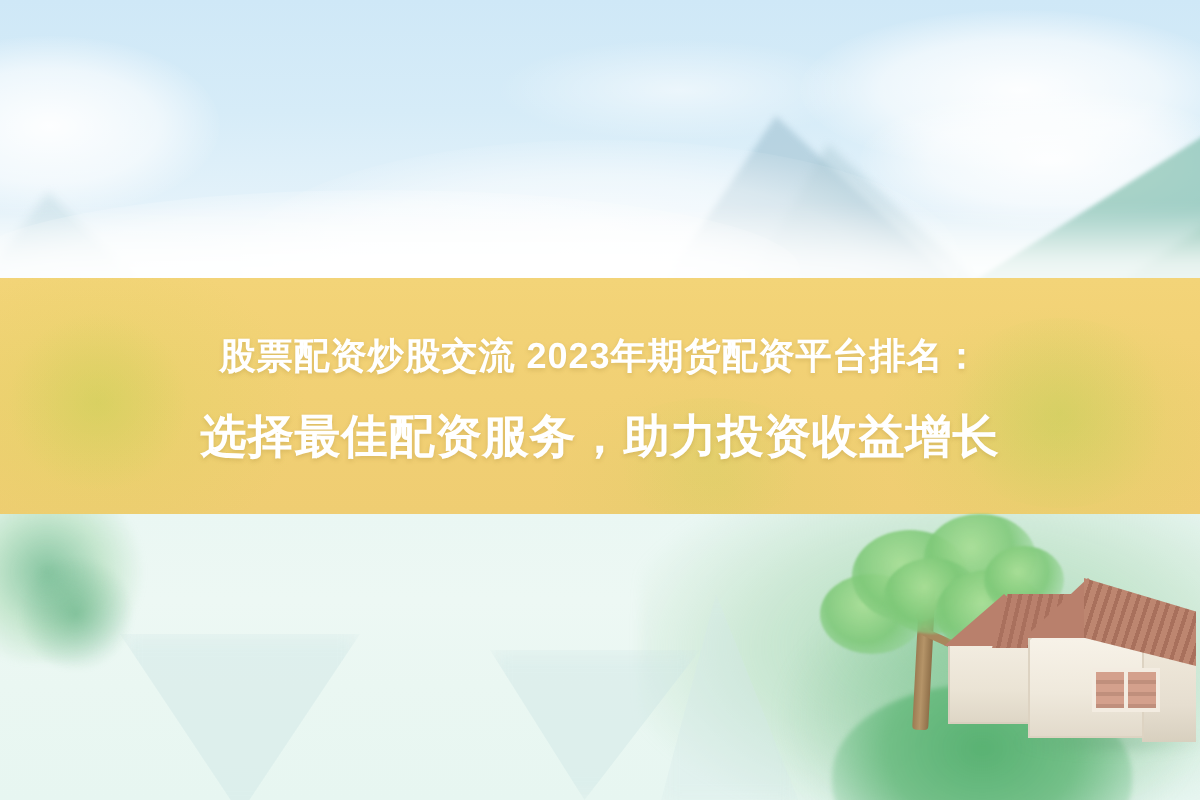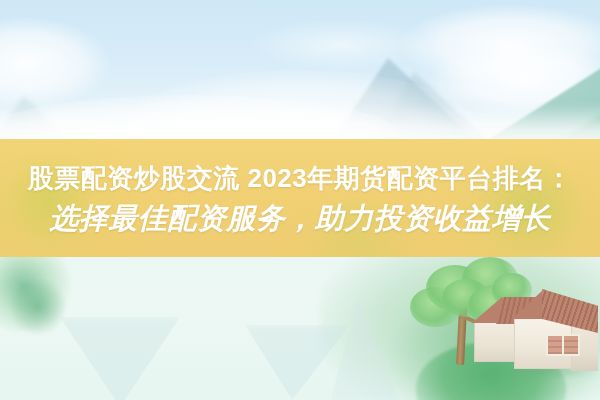--- a/index.html
+++ b/index.html
@@ -132,28 +132,27 @@
   .band-line {
     position: relative;
     z-index: 3;
     color: #ffffff;
     font-weight: bold;
     letter-spacing: 0.5px;
     white-space: nowrap;
     text-shadow: 0 1px 2px rgba(150, 120, 40, 0.25);
   }
   #headline-primary {
-    font-size: 26px;
+    font-size: 18px;
     line-height: 34px;
   }
   #headline-secondary {
-    font-size: 29px;
+    font-size: 23px;
     line-height: 34px;
     margin-top: 6px;
-    font-style: italic;
   }
 
   
   #lower-scene {
     position: absolute;
     left: 0;
     top: 257px;
     width: 600px;
     height: 143px;
     background: linear-gradient(to bottom, #eaf7f3 0%, #edf8f4 30%, #eaf7f2 60%, #e7f6f1 100%);

